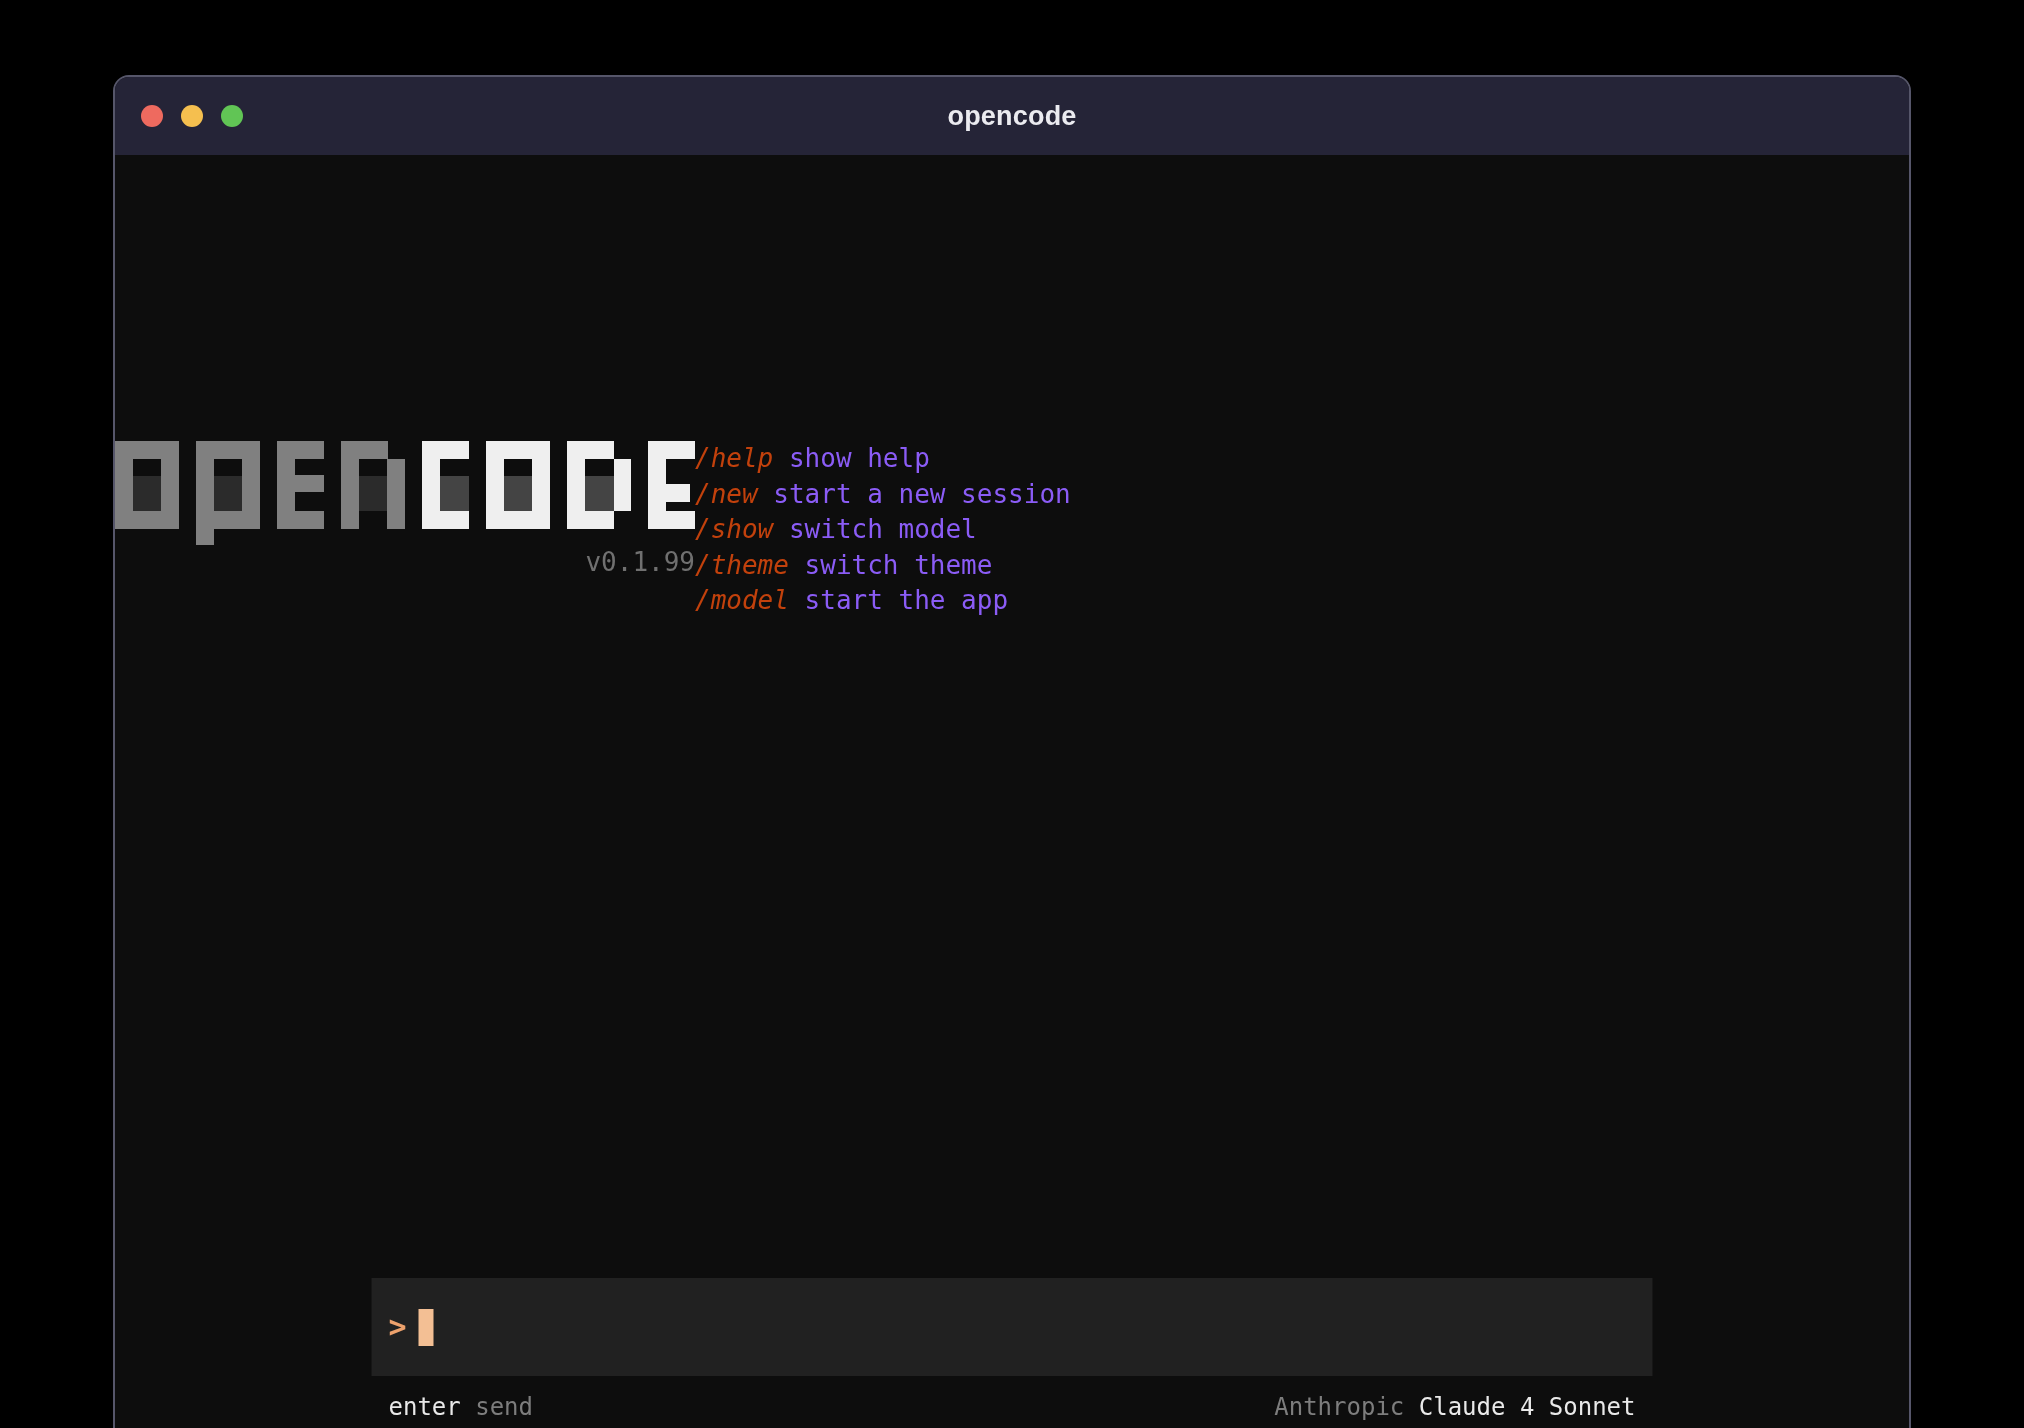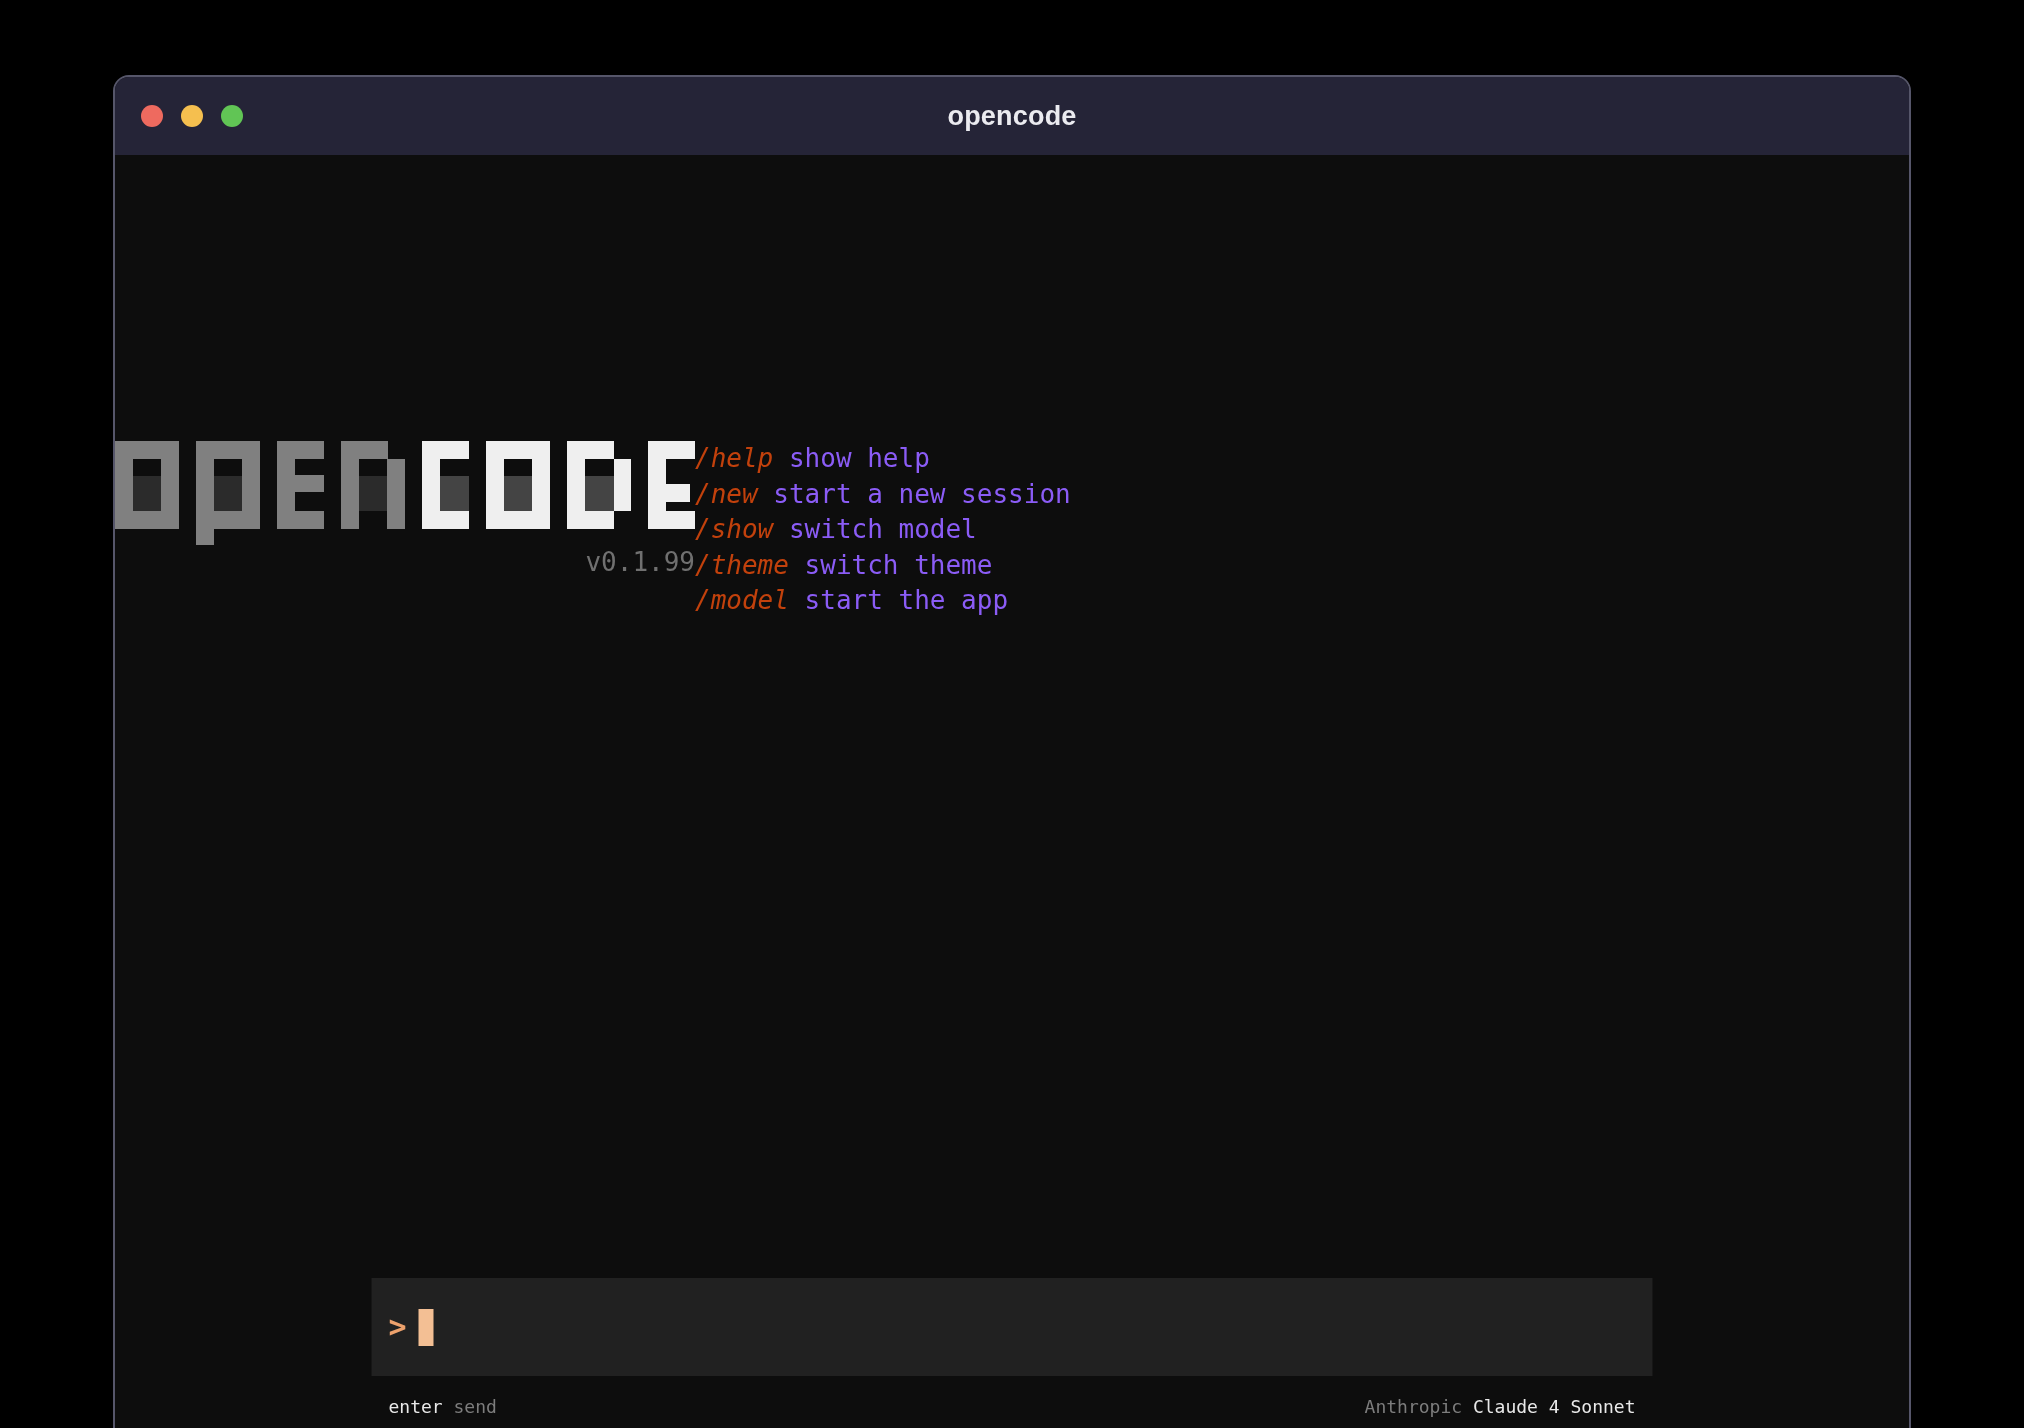--- a/index.html
+++ b/index.html
@@ -42,21 +42,21 @@
     position:absolute; left:50%; transform:translateX(-50%); bottom:111px;
     width:1281px; height:98px; background:#212121;
     display:flex; align-items:center; padding-left:17px;
   }
   .prompt-char { font-size:30px; font-weight:700; color:#eda16c; line-height:1; }
   .cursor-block { display:inline-block; width:15px; height:37px; background:#f3bf94; margin-left:12px; }
 
   .status-row {
     position:absolute; left:50%; transform:translateX(-50%); bottom:64px;
     width:1281px; padding:0 17px; display:flex; justify-content:space-between;
-    font-size:18px; line-height:32px; white-space:pre;
+    font-size:24px; line-height:32px; white-space:pre;
   }
   .bright { color:#e9e9e9; }
   .dim { color:#7d7d7d; }
 </style>
 </head>
 <body>
 
 <div class="window" style="border-color: rgb(86, 86, 106); background: rgb(13, 13, 13);">
 
   <div class="titlebar" style="background: rgb(37, 36, 55);">

